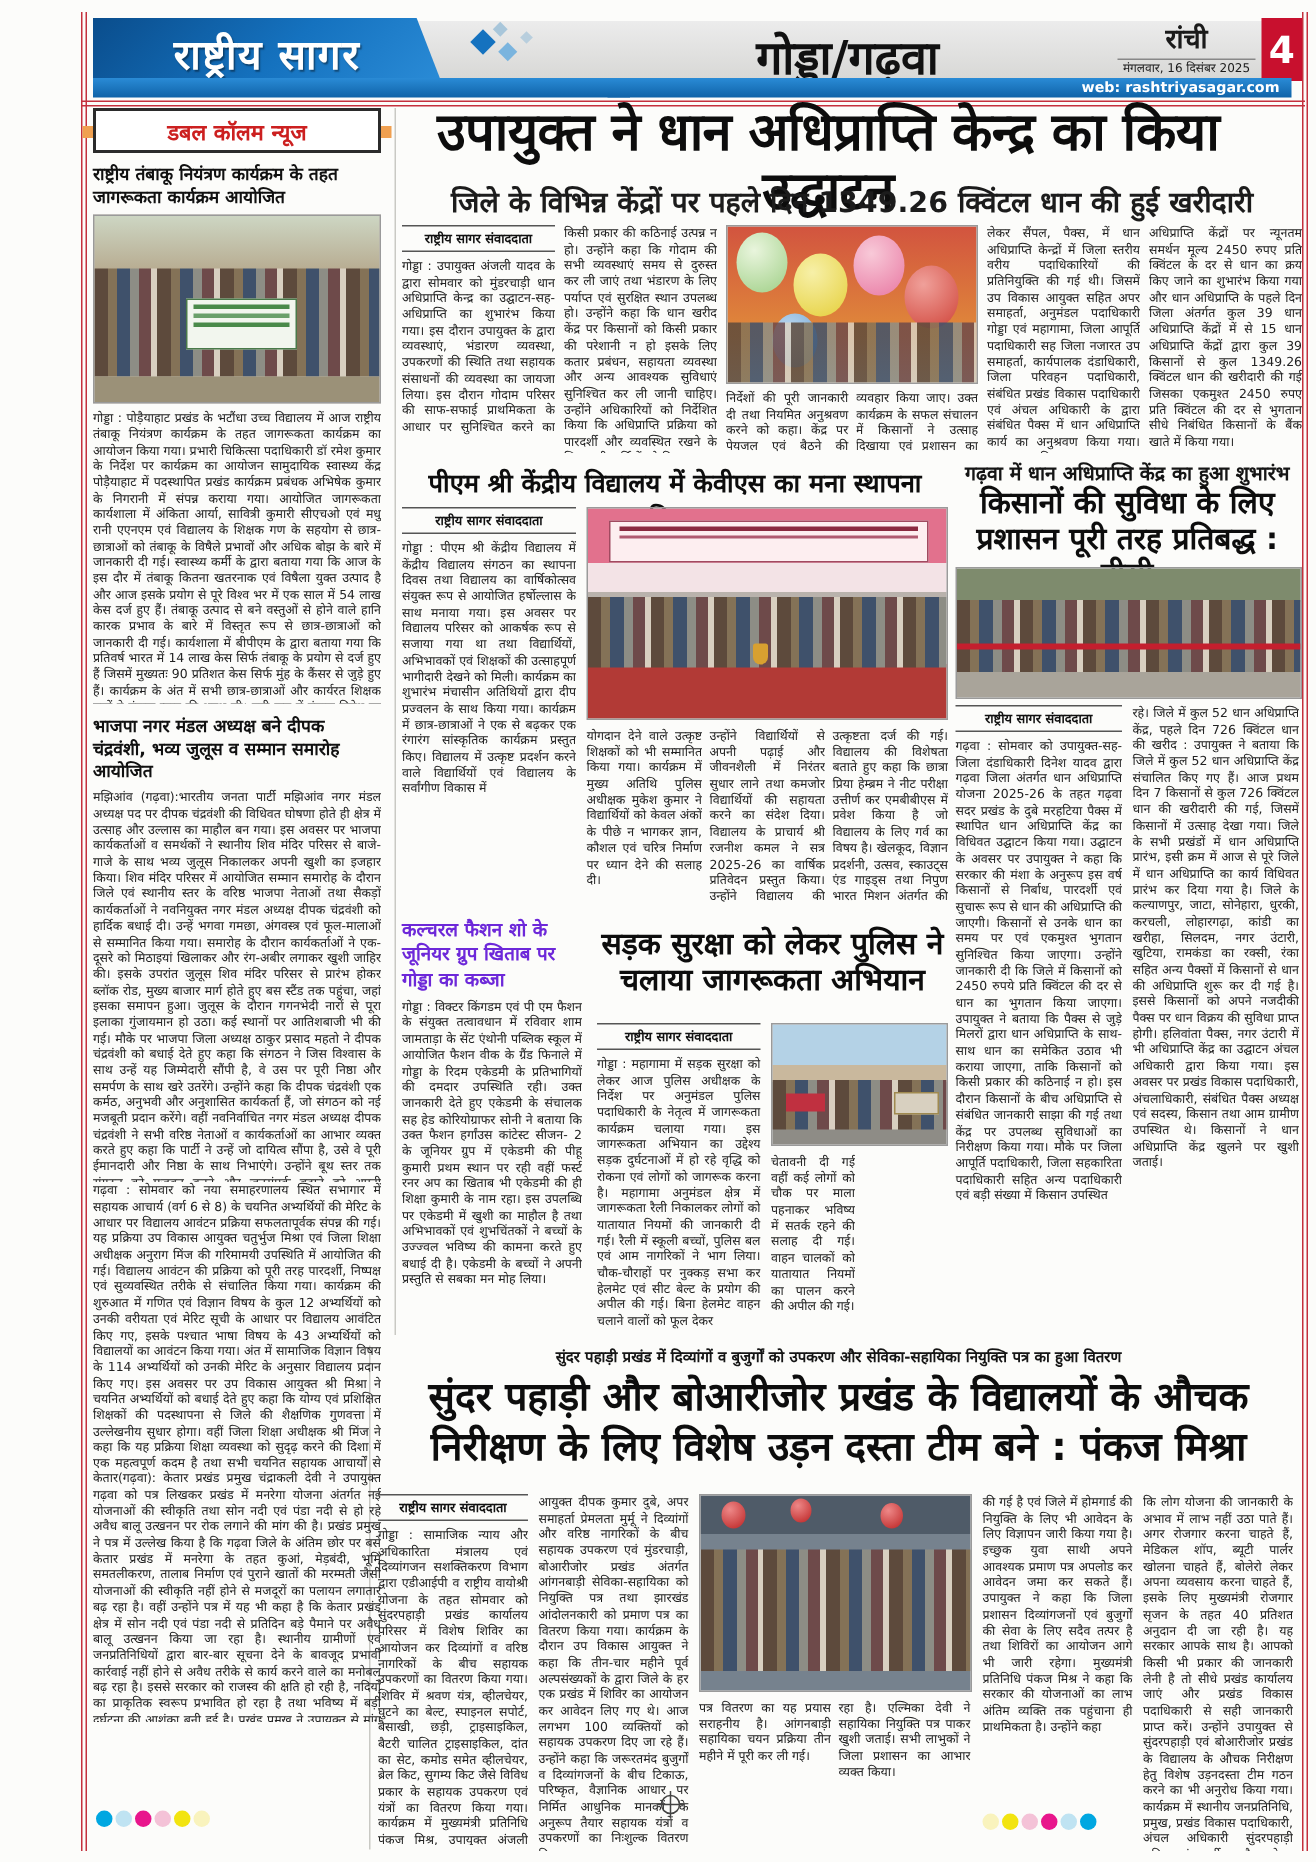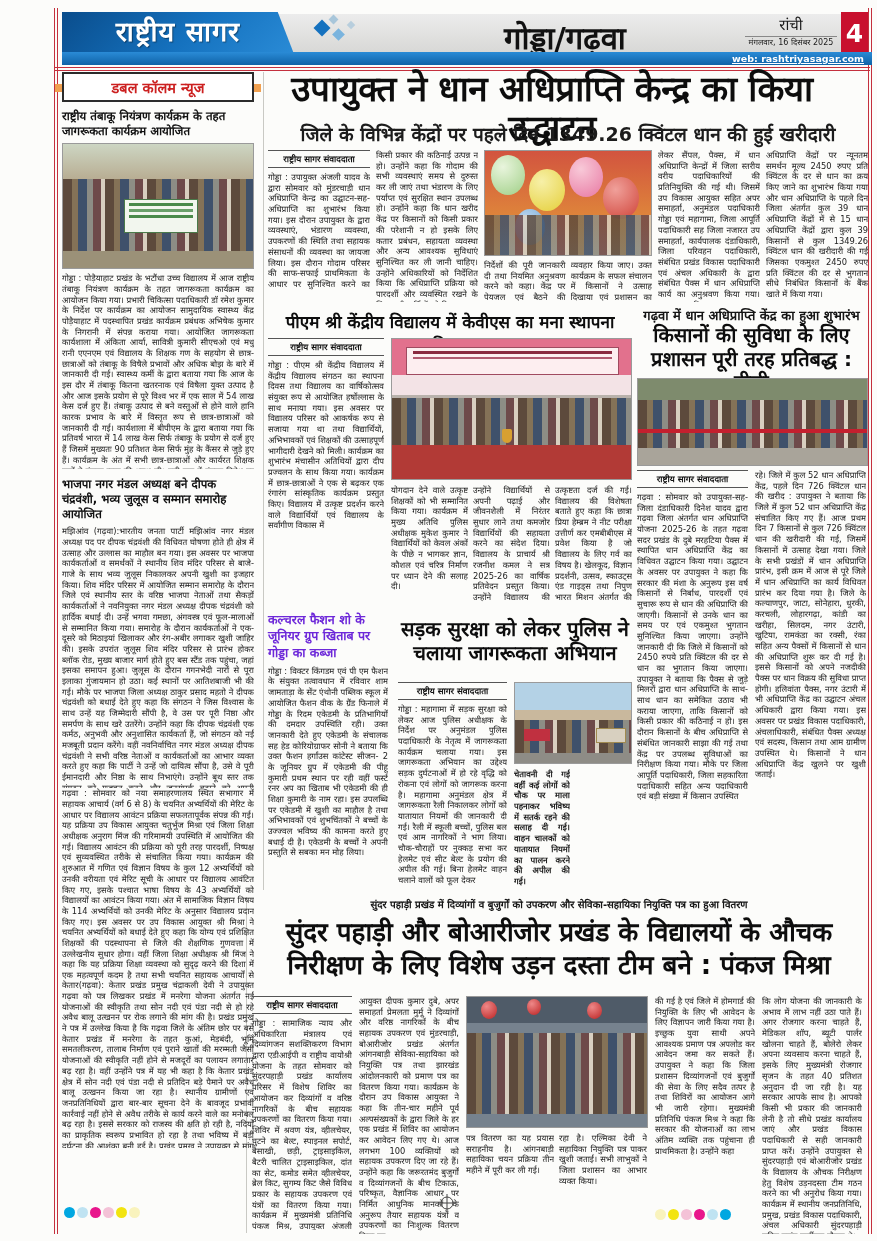--- a/index.html
+++ b/index.html
@@ -11,27 +11,27 @@
   .abs{position:absolute;}
   
   .vrule{position:absolute;top:8px;height:1226px;width:2px;border-left:1px solid #c4303d;border-right:1px solid #c4303d;}
   .hrule-red{position:absolute;height:2px;border-top:1px solid #c4303d;border-bottom:1px solid #c4303d;}
   .vdiv{position:absolute;width:1px;background:#c9c9c4;}
   
   .mast-band{background:linear-gradient(180deg,#ececec,#d8d8d6);}
   .nameplate{
     background:linear-gradient(135deg,#0a4d8c 0%,#1572bf 55%,#2a8bd6 100%);
     clip-path:polygon(0 0,93% 0,100% 100%,0 100%);
-    color:#fff;font-weight:bold;display:flex;align-items:flex-start;justify-content:center;
+    color:#fff;font-weight:bold;display:flex;align-items:flex-end;justify-content:center;
     font-size:27px;letter-spacing:1px;text-shadow:1px 1px 1px rgba(0,0,0,.4);
   }
   .diamond{position:absolute;transform:rotate(45deg);}
   .section-title{font-size:31px;font-weight:800;text-align:center;color:#111;}
   .mast-right{text-align:center;line-height:1.1;}
-  .mast-city{font-weight:normal;font-size:15px;}
+  .mast-city{font-weight:bold;font-size:18px;}
   .mast-date{font-size:8px;border-top:1px solid #888;margin-top:2px;padding-top:2px;}
   .pagebox{background:#c8102e;color:#fff;font-weight:bold;font-size:25px;display:flex;align-items:center;justify-content:center;}
   .webstrip{background:linear-gradient(180deg,#2a8bd6,#0f63a8);color:#fff;font-size:9.5px;font-weight:bold;
     display:flex;align-items:center;justify-content:flex-end;padding-right:8px;}
   
   .body-txt{font-size:8.3px;line-height:1.29;text-align:justify;color:#222;overflow:hidden;}
   .byline{font-size:8.6px;font-weight:bold;text-align:center;border-top:1px solid #555;border-bottom:1px solid #555;
     padding:2px 0;margin-bottom:4px;color:#111;}
   .h-sm{font-size:11.6px;font-weight:bold;line-height:1.3;color:#111;}
   .h-xl{font-size:35px;font-weight:800;text-align:center;line-height:1.1;color:#0d0d0d;letter-spacing:-.5px;}
@@ -64,21 +64,21 @@
 <div class="abs diamond" style="left:316px;top:22px;width:12px;height:12px;background:#1572bf;"></div>
 <div class="abs diamond" style="left:334px;top:30px;width:9px;height:9px;background:#7ab4de;"></div>
 <div class="abs diamond" style="left:330px;top:16px;width:7px;height:7px;background:#a8c6da;"></div>
 <div class="abs diamond" style="left:348px;top:22px;width:6px;height:6px;background:#b8cedd;"></div>
 <div class="abs section-title" style="left:440px;top:16px;width:250px;">गोड्डा/गढ़वा</div>
 <div class="abs mast-right" style="left:745px;top:17px;width:92px;">
   <div class="mast-city">रांची</div>
   <div class="mast-date">मंगलवार, 16 दिसंबर 2025</div>
 </div>
 <div class="abs pagebox" style="left:841px;top:12px;width:27px;height:42px;">4</div>
-<div class="abs webstrip" style="left:416px;top:52px;width:448px;height:13px;text-decoration:underline;">web: rashtriyasagar.com</div>
+<div class="abs webstrip" style="left:405px;top:52px;width:448px;height:13px;">web: rashtriyasagar.com</div>
 <div class="abs" style="left:62px;top:52px;width:358px;height:13px;background:linear-gradient(180deg,#2a8bd6,#0f63a8);"></div>
 <div class="hrule-red" style="left:54px;top:67px;width:816px;"></div>
 
 <div class="vdiv" style="left:263px;top:72px;height:818px;"></div>
 <div class="vdiv" style="left:246px;top:897px;height:336px;"></div>
 
 <div class="abs" style="left:62px;top:72px;width:192px;">
   <div class="dblbox">डबल कॉलम न्यूज</div>
 
   <div class="h-sm" style="margin:7px 0 4px;">राष्ट्रीय तंबाकू नियंत्रण कार्यक्रम के तहत जागरूकता कार्यक्रम आयोजित</div>
@@ -162,21 +162,21 @@
   <div style="width:109px;">
     <div class="byline">राष्ट्रीय सागर संवाददाता</div>
     <div class="body-txt" style="height:200px;">गोड्डा : महागामा में सड़क सुरक्षा को लेकर आज पुलिस अधीक्षक के निर्देश पर अनुमंडल पुलिस पदाधिकारी के नेतृत्व में जागरूकता कार्यक्रम चलाया गया। इस जागरूकता अभियान का उद्देश्य सड़क दुर्घटनाओं में हो रहे वृद्धि को रोकना एवं लोगों को जागरूक करना है। महागामा अनुमंडल क्षेत्र में जागरूकता रैली निकालकर लोगों को यातायात नियमों की जानकारी दी गई। रैली में स्कूली बच्चों, पुलिस बल एवं आम नागरिकों ने भाग लिया। चौक-चौराहों पर नुक्कड़ सभा कर हेलमेट एवं सीट बेल्ट के प्रयोग की अपील की गई। बिना हेलमेट वाहन चलाने वालों को फूल देकर</div>
   </div>
   <div style="width:118px;">
     <div class="photo" style="height:80px;background:linear-gradient(180deg,#b4d2e6 0 34%,#c9b89d 34% 48%,#8e8c86 48% 100%);">
       <div class="people-band" style="top:46%;height:42%;"></div>
       <div class="abs" style="left:8%;top:58%;width:22%;height:14%;background:#c03040;"></div>
       <div class="abs" style="left:70%;top:56%;width:24%;height:16%;background:#d8d0c0;border:1px solid #a08a50;"></div>
     </div>
-    <div class="flexrow" style="gap:23px;margin-top:5px;font-weight:bold;">
+    <div class="flexrow" style="gap:23px;margin-top:5px;">
       <div class="body-txt" style="width:56px;height:134px;">चेतावनी दी गई वहीं कई लोगों को चौक पर माला पहनाकर भविष्य में सतर्क रहने की सलाह दी गई। वाहन चालकों को यातायात नियमों का पालन करने की अपील की गई।</div>
     </div>
   </div>
 </div>
 
 <div class="abs kicker" style="left:637px;top:306px;width:229px;">गढ़वा में धान अधिप्राप्ति केंद्र का हुआ शुभारंभ</div>
 <div class="abs h-lg" style="left:637px;top:324px;width:229px;">किसानों की सुविधा के लिए प्रशासन पूरी तरह प्रतिबद्ध : डीसी</div>
 <div class="abs photo" style="left:637px;top:378px;width:229px;height:86px;background:linear-gradient(180deg,#7e8b6d 0 26%,#a9a49a 26% 100%);">
   <div class="people-band" style="top:24%;height:56%;"></div>
   <div class="abs" style="left:0;top:58%;width:100%;height:4px;background:#c41f2e;"></div>

